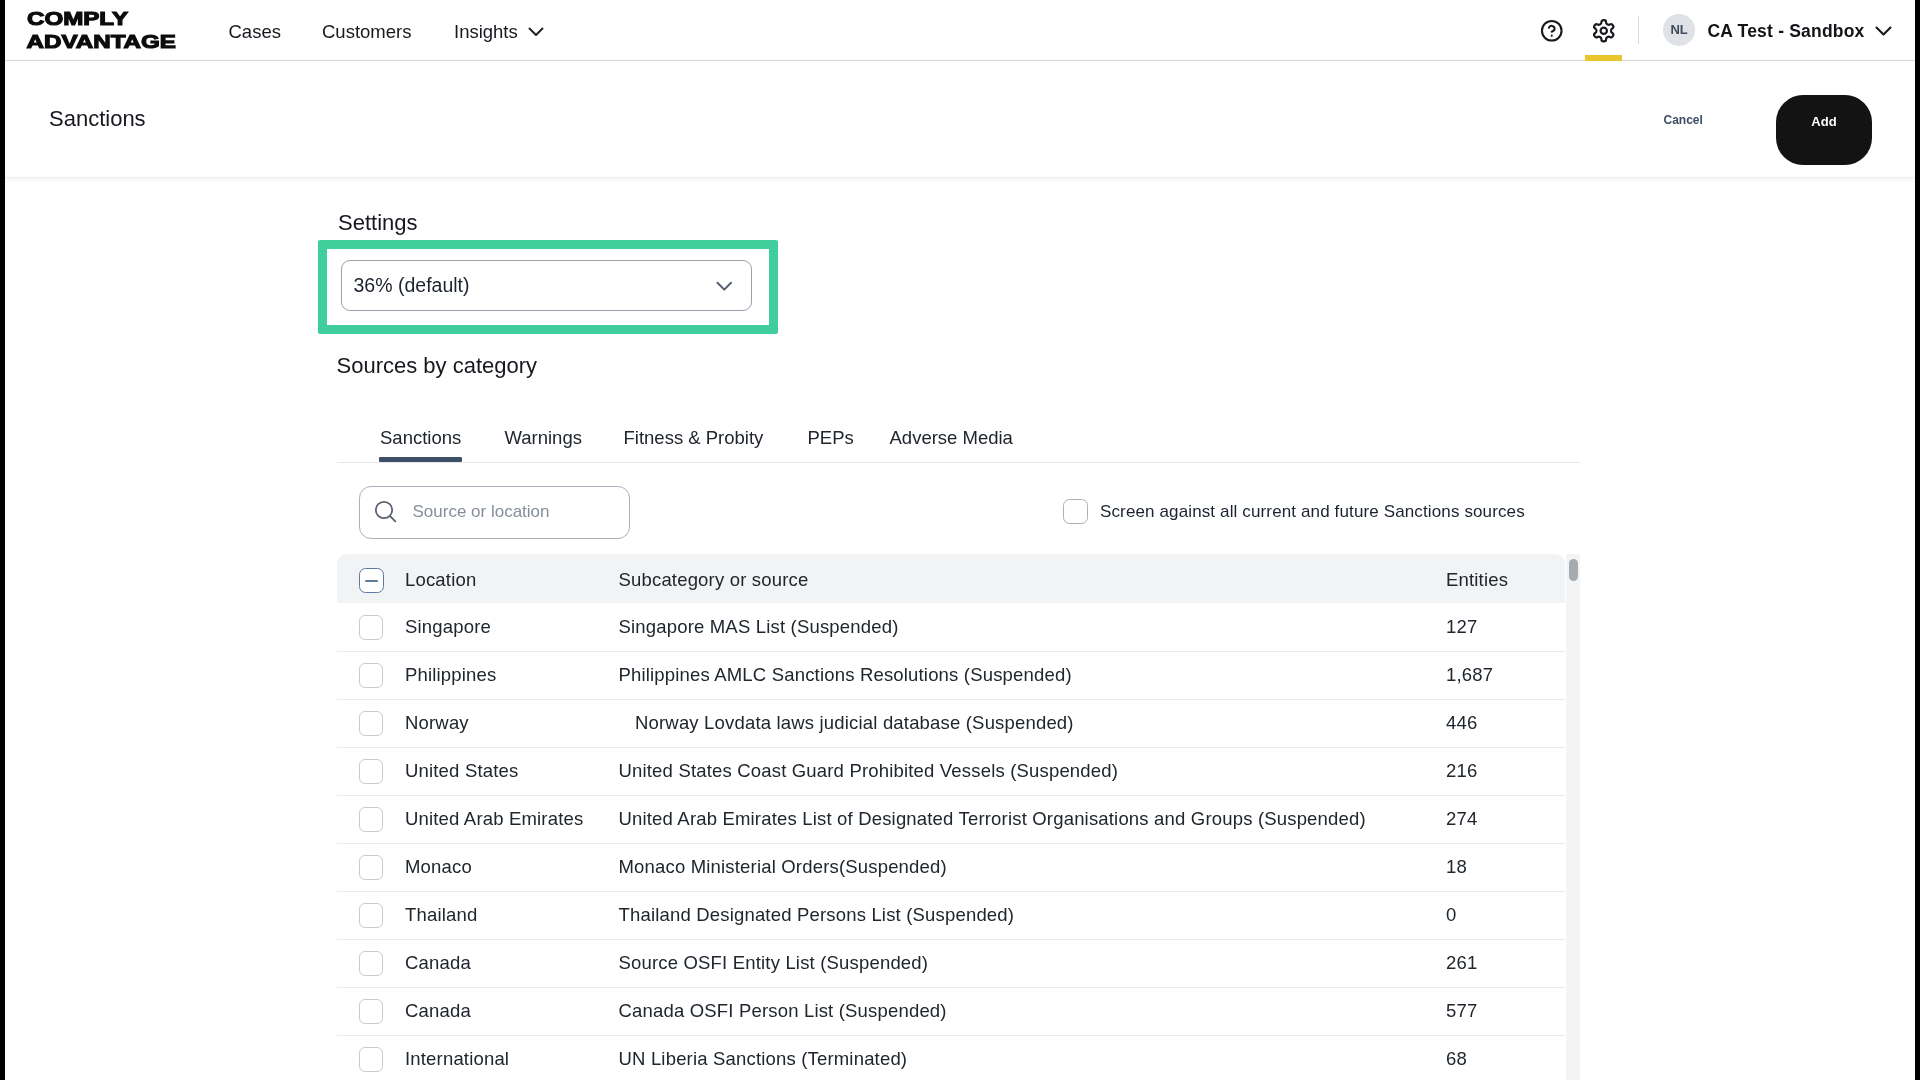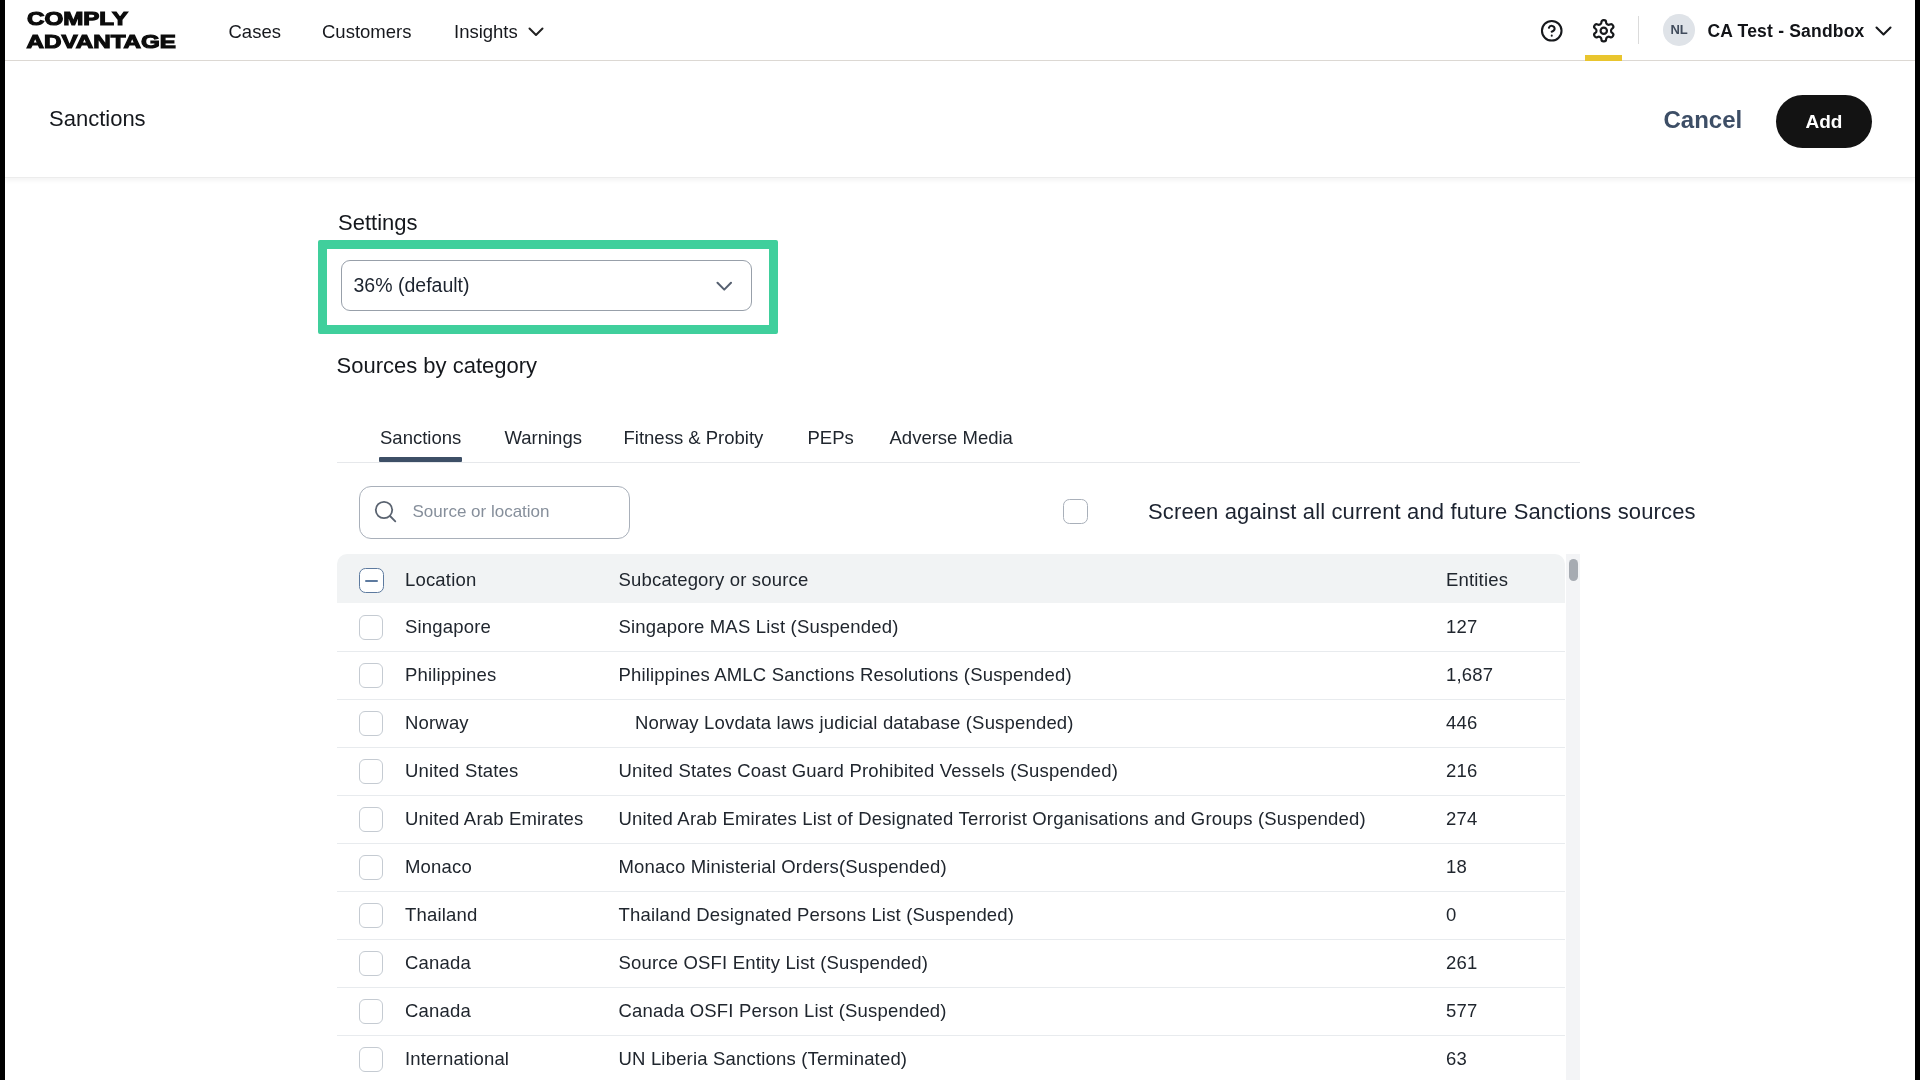--- a/index.html
+++ b/index.html
@@ -41,22 +41,22 @@
 <div class="abs" style="left:1663.3px;top:14.2px;width:31.6px;height:31.6px;border-radius:50%;background:#dfe3e8;text-align:center;line-height:31.6px;font-size:13px;font-weight:bold;color:#414c5c">NL</div>
 <div class="abs" style="left:1707.5px;top:21.5px;font-size:17.5px;line-height:18px;font-weight:bold;color:#121418;letter-spacing:0.2px">CA Test - Sandbox</div>
 <svg class="abs" style="left:1874.5px;top:25.5px" width="17" height="11" viewBox="0 0 17 11">
     <path d="M1.5 1.5 L8.5 8.5 L15.5 1.5" fill="none" stroke="#17191c" stroke-width="2.1" stroke-linecap="round" stroke-linejoin="round"></path>
   </svg>
 
 <div class="abs" style="left:1585px;top:55px;width:37px;height:6px;background:#e9c52e"></div>
 
 <div class="abs" style="left:5px;top:61px;width:1910px;height:117px;background:#fff;border-bottom:1px solid #ececec;box-shadow:0 3px 4px rgba(0,0,0,0.045)"></div>
 <div class="abs" style="left:49px;top:107.7px;font-size:22px;line-height:22px;color:#15181d">Sanctions</div>
-<div class="abs" style="left:1663.5px;top:110.5px;font-size:24px;line-height:18px;font-weight:bold;color:#3d4e66">Cancel</div>
-<div class="abs" style="left:1776px;top:95px;width:96px;height:53px;background:#131313;border-radius:27px;color:#fff;font-size:19px;font-weight:bold;text-align:center;line-height:53px">Add</div>
+<div class="abs" style="left:1663.5px;top:110.5px;font-size:12px;line-height:18px;font-weight:bold;color:#3d4e66">Cancel</div>
+<div class="abs" style="left:1776px;top:95px;width:96px;height:70px;background:#131313;border-radius:27px;color:#fff;font-size:13px;font-weight:bold;text-align:center;line-height:53px">Add</div>
 
 <div class="abs" style="left:338px;top:212.1px;font-size:22px;line-height:22px;color:#15181d">Settings</div>
 <div class="abs" style="left:317.5px;top:239.5px;width:460px;height:94.5px;border:9.5px solid #40cf9c;border-radius:2px"></div>
 <div class="abs" style="left:341px;top:260px;width:411px;height:51px;border:1px solid #98a0aa;border-radius:9px;background:#fff"></div>
 <div class="abs" style="left:353.5px;top:276px;font-size:19.5px;line-height:19px;color:#1c232e">36% (default)</div>
 <svg class="abs" style="left:715.5px;top:280.5px" width="16.5" height="10.5" viewBox="0 0 16.5 10.5">
     <path d="M1.5 1.8 L8.25 8.6 L15 1.8" fill="none" stroke="#566070" stroke-width="2" stroke-linecap="round" stroke-linejoin="round"></path>
   </svg>
 
 <div class="abs" style="left:336.5px;top:355.1px;font-size:22px;line-height:22px;color:#15181d">Sources by category</div>
@@ -68,21 +68,21 @@
 <div class="abs" style="left:337px;top:462.3px;width:1243px;height:1.2px;background:#e6e8eb"></div>
 <div class="abs" style="left:379px;top:457.4px;width:83px;height:5px;background:#3d4f66;border-radius:1px"></div>
 
 <div class="abs" style="left:358.5px;top:485.5px;width:271px;height:53px;border:1.2px solid #a9b0ba;border-radius:12px;background:#fff"></div>
 <svg class="abs" style="left:373.5px;top:499.5px" width="23" height="23" viewBox="0 0 23 23" fill="none" stroke="#5a6370" stroke-width="1.8" stroke-linecap="round">
   <circle cx="10" cy="10" r="8.2"></circle>
     <line x1="16" y1="16" x2="21.3" y2="21.3"></line>
 </svg>
 <div class="abs" style="left:412.5px;top:502.5px;font-size:17px;line-height:18.5px;color:#868f9b">Source or location</div>
 <div class="abs" style="left:1063px;top:499px;width:25px;height:25px;border:1.6px solid #a9b0ba;border-radius:6.5px;background:#fff"></div>
-<div class="abs" style="left:1148px;top:502.5px;font-size:22px;line-height:18.5px;letter-spacing:0.13px;color:#1c2330">Screen against all current and future Sanctions sources</div>
+<div class="abs" style="left:1100px;top:502.5px;font-size:17px;line-height:18.5px;letter-spacing:0.13px;color:#1c2330">Screen against all current and future Sanctions sources</div>
 
 <div class="abs" style="left:337px;top:554px;width:1228px;height:48.5px;background:#f1f3f4;border-radius:10px 10px 0 0"></div>
 <div class="abs" style="left:358.5px;top:567.5px;width:25.5px;height:25.5px;border:1.8px solid #5d7a9f;border-radius:6.5px;background:#fff"></div>
 <div class="abs" style="left:364.5px;top:579.8px;width:13.5px;height:2.3px;background:#5d7a9f;border-radius:1px"></div>
 <div class="abs hdrcell" style="left:405px">Location</div>
 <div class="abs hdrcell" style="left:618.5px">Subcategory or source</div>
 <div class="abs hdrcell" style="left:1446px">Entities</div>
 <div class="abs rowline" style="top:651.0px"></div>
 <div class="abs rowcb" style="top:615.3px"></div>
 <div class="abs cell" style="left:405px;top:618.3px">Singapore</div>
@@ -125,18 +125,18 @@
 <div class="abs cell" style="left:1446px;top:954.3px">261</div>
 <div class="abs rowline" style="top:1035.0px"></div>
 <div class="abs rowcb" style="top:999.3px"></div>
 <div class="abs cell" style="left:405px;top:1002.3px">Canada</div>
 <div class="abs cell" style="left:618.5px;top:1002.3px">Canada OSFI Person List (Suspended)</div>
 <div class="abs cell" style="left:1446px;top:1002.3px">577</div>
 
 <div class="abs rowcb" style="top:1047.3px"></div>
 <div class="abs cell" style="left:405px;top:1050.3px">International</div>
 <div class="abs cell" style="left:618.5px;top:1050.3px">UN Liberia Sanctions (Terminated)</div>
-<div class="abs cell" style="left:1446px;top:1050.3px">63</div>
+<div class="abs cell" style="left:1446px;top:1050.3px">68</div>
 
 <div class="abs" style="left:1565.5px;top:554px;width:14.5px;height:526px;background:#f3f4f6"></div>
 <div class="abs" style="left:1569px;top:558.5px;width:9px;height:22px;background:#a6abb2;border-radius:4.5px"></div>
 
 <div class="abs edge" style="left:0"></div>
 <div class="abs edge" style="left:1915px"></div>
 </body></html>

